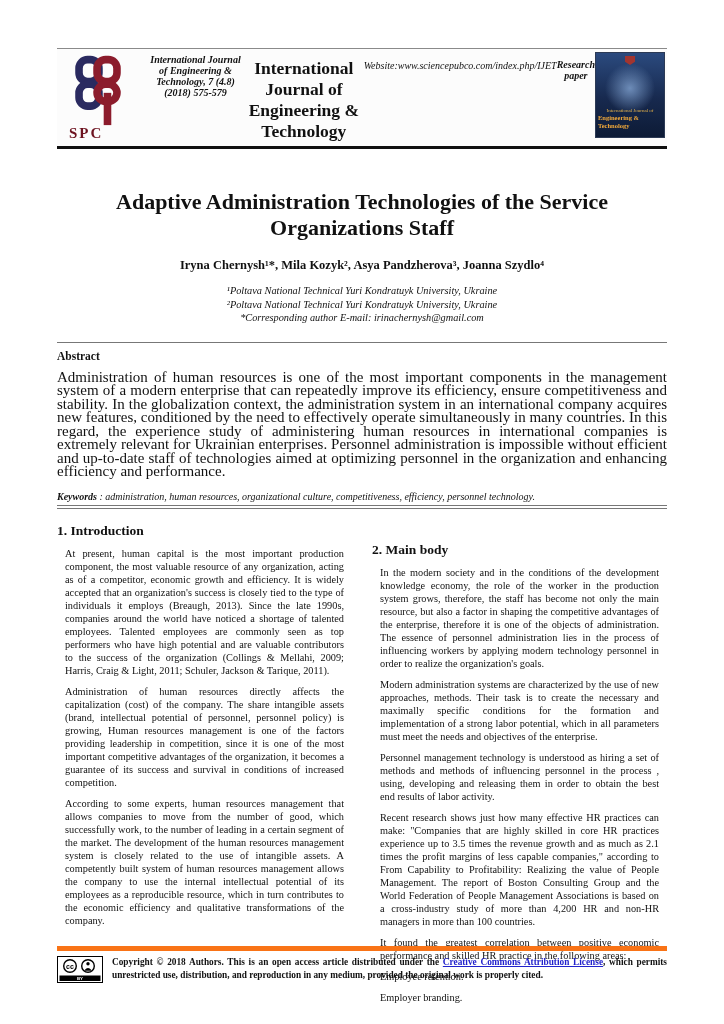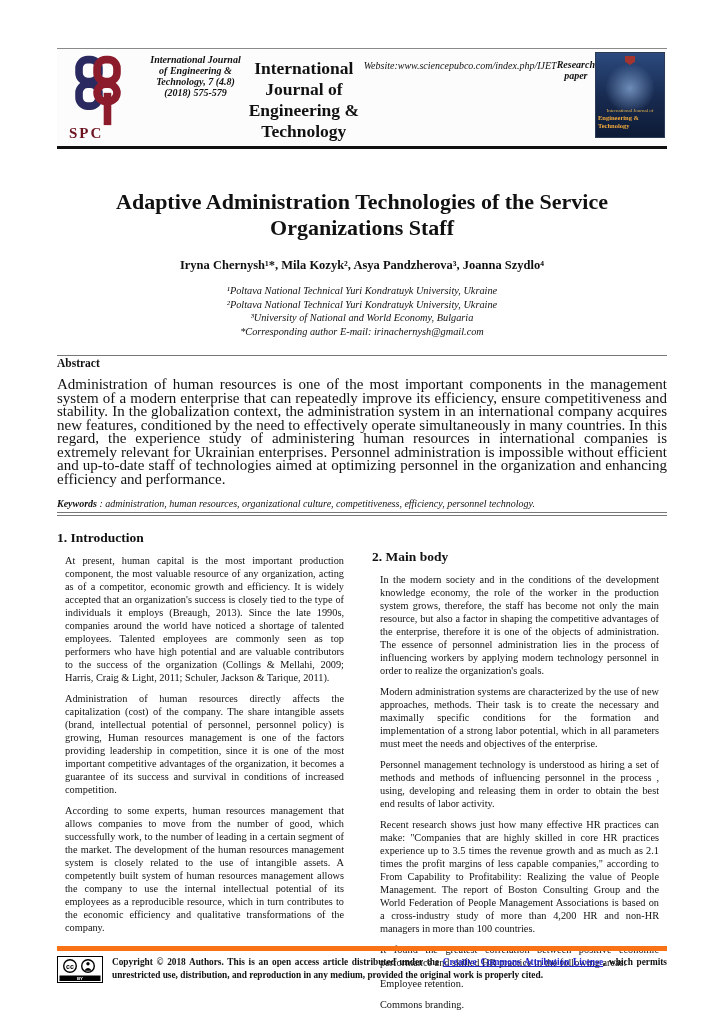--- a/index.html
+++ b/index.html
@@ -28,21 +28,21 @@
   .cover-line2{color:#f2a93a;font-size:6.5px;font-weight:bold;line-height:8px;margin-bottom:4px;}
 
   
   .paper-title{margin-top:40px;text-align:center;font-size:22px;font-weight:bold;line-height:26px;}
   .authors-line{margin-top:17px;text-align:center;font-size:12.5px;font-weight:bold;}
   .affiliations{margin-top:11px;text-align:center;font-size:10.3px;font-style:italic;line-height:13.5px;}
 
   
   .abstract-wrap{margin-top:17px;}
   .abstract-rule{border-top:1px solid #777;}
-  .abstract-heading{font-size:11.5px;font-weight:bold;margin-top:1px;}
+  .abstract-heading{font-size:11.5px;font-weight:bold;margin-top:7px;}
   .abstract-text{margin-top:9px;font-size:15px;line-height:13.5px;text-align:justify;}
   .keywords{margin-top:12px;font-size:10px;font-style:italic;padding-bottom:3px;}
   .keywords-label{font-weight:bold;}
   .keywords-rule{height:2px;border-top:1px solid #777;border-bottom:1px solid #777;}
 
   
   .columns{display:flex;gap:20px;margin-top:14px;}
   .col{flex:1;min-width:0;}
   .section-heading{font-size:13.5px;font-weight:bold;margin:0 0 8px;}
   .col-right .section-heading{margin-top:19px;}
@@ -96,21 +96,20 @@
     <div class="paper-title">
       <div>Adaptive Administration Technologies of the Service</div>
       <div>Organizations Staff</div>
     </div>
 
     <div class="authors-line">Iryna Chernysh¹*, Mila Kozyk², Asya Pandzherova³, Joanna Szydlo⁴</div>
 
     <div class="affiliations">
       <div>¹Poltava National Technical Yuri Kondratuyk University, Ukraine</div>
       <div>²Poltava National Technical Yuri Kondratuyk University, Ukraine</div>
-      <div>³University of National and World Economy, Bulgaria</div>
       <div>*Corresponding author E-mail: irinachernysh@gmail.com</div>
     </div>
 
     <div class="abstract-wrap">
       <div class="abstract-rule"></div>
       <div class="abstract-heading">Abstract</div>
       <div class="abstract-text">Administration of human resources is one of the most important components in the management system of a modern enterprise that can repeatedly improve its efficiency, ensure competitiveness and stability. In the globalization context, the administration system in an international company acquires new features, conditioned by the need to effectively operate simultaneously in many countries. In this regard, the experience study of administering human resources in international companies is extremely relevant for Ukrainian enterprises. Personnel administration is impossible without efficient and up-to-date staff of technologies aimed at optimizing personnel in the organization and enhancing efficiency and performance.</div>
       <div class="keywords"><span class="keywords-label">Keywords</span><span> : administration, human resources, organizational culture, competitiveness, efficiency, personnel technology.</span></div>
       <div class="keywords-rule"></div>
     </div>
@@ -125,21 +124,21 @@
       </div>
 
       <div class="col col-right">
         <div class="section-heading">2. Main body</div>
         <p>In the modern society and in the conditions of the development knowledge economy, the role of the worker in the production system grows, therefore, the staff has become not only the main resource, but also a factor in shaping the competitive advantages of the enterprise, therefore it is one of the objects of administration. The essence of personnel administration lies in the process of influencing workers by applying modern technology personnel in order to realize the organization's goals.</p>
         <p>Modern administration systems are characterized by the use of new approaches, methods. Their task is to create the necessary and maximally specific conditions for the formation and implementation of a strong labor potential, which in all parameters must meet the needs and objectives of the enterprise.</p>
         <p>Personnel management technology is understood as hiring a set of methods and methods of influencing personnel in the process , using, developing and releasing them in order to obtain the best end results of labor activity.</p>
         <p>Recent research shows just how many effective HR practices can make: "Companies that are highly skilled in core HR practices experience up to 3.5 times the revenue growth and as much as 2.1 times the profit margins of less capable companies," according to From Capability to Profitability: Realizing the value of People Management. The report of Boston Consulting Group and the World Federation of People Management Associations is based on a cross-industry study of more than 4,200 HR and non-HR managers in more than 100 countries.</p>
         <p>It found the greatest correlation between positive economic performance and skilled HR practice in the following areas:</p>
         <p>Employee retention.</p>
-        <p>Commons branding.</p>
+        <p>Employer branding.</p>
       </div>
 
     </div>
   </div>
 
   <div class="footer">
     <div class="cc-badge">
       <svg width="46" height="27" viewBox="0 0 46 27">
         <rect x="0.5" y="0.5" width="45" height="26" fill="#ffffff" stroke="#000000"></rect>
         <circle cx="13" cy="10" r="6.3" fill="none" stroke="#000000" stroke-width="1.4"></circle>

